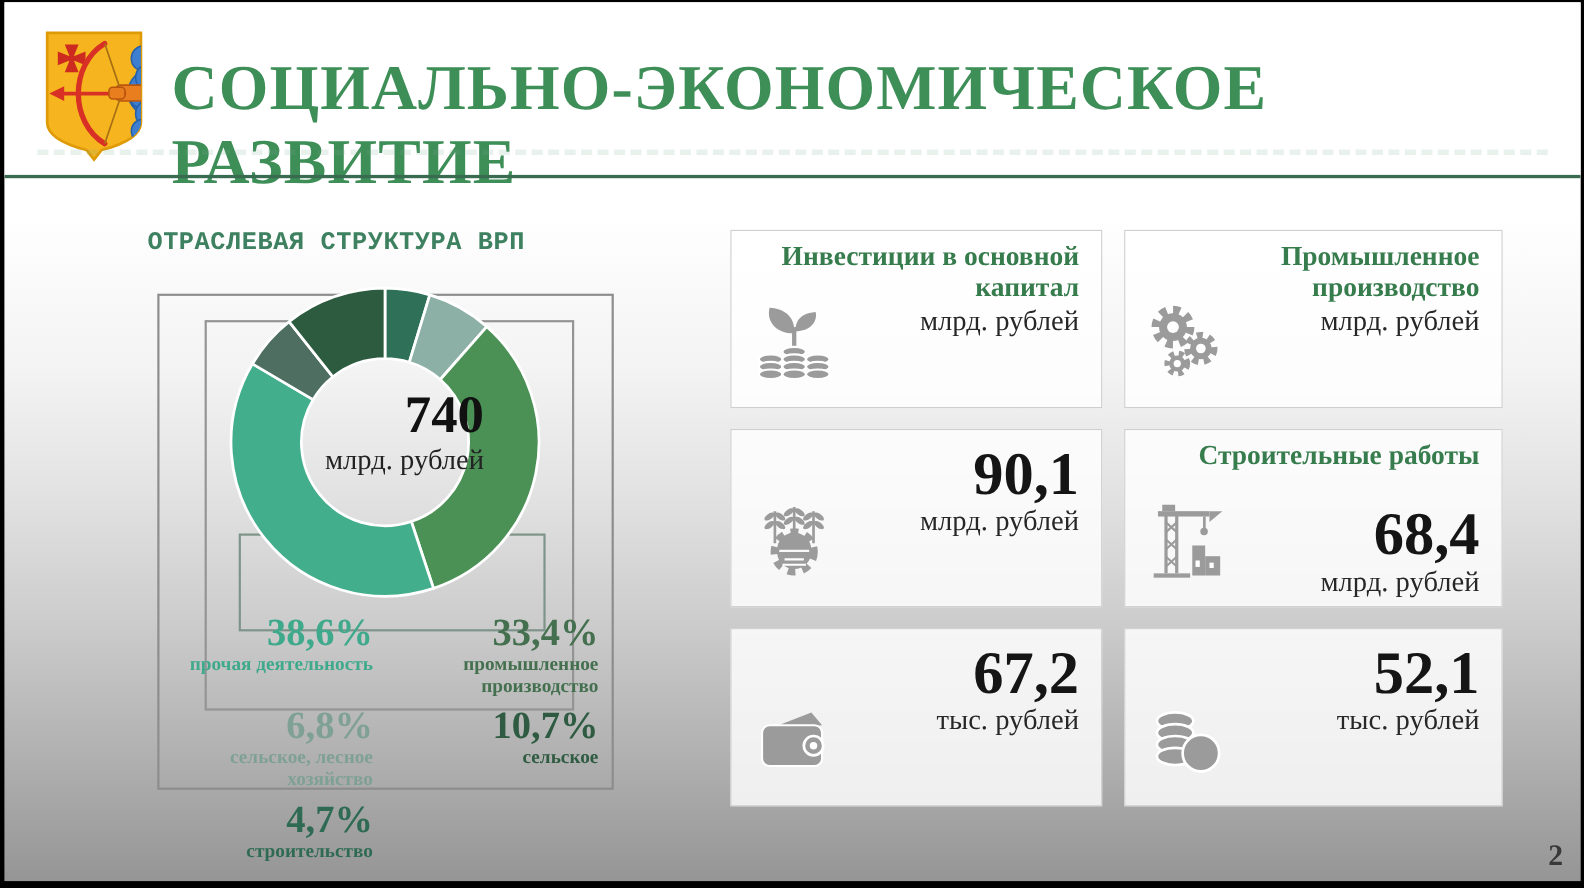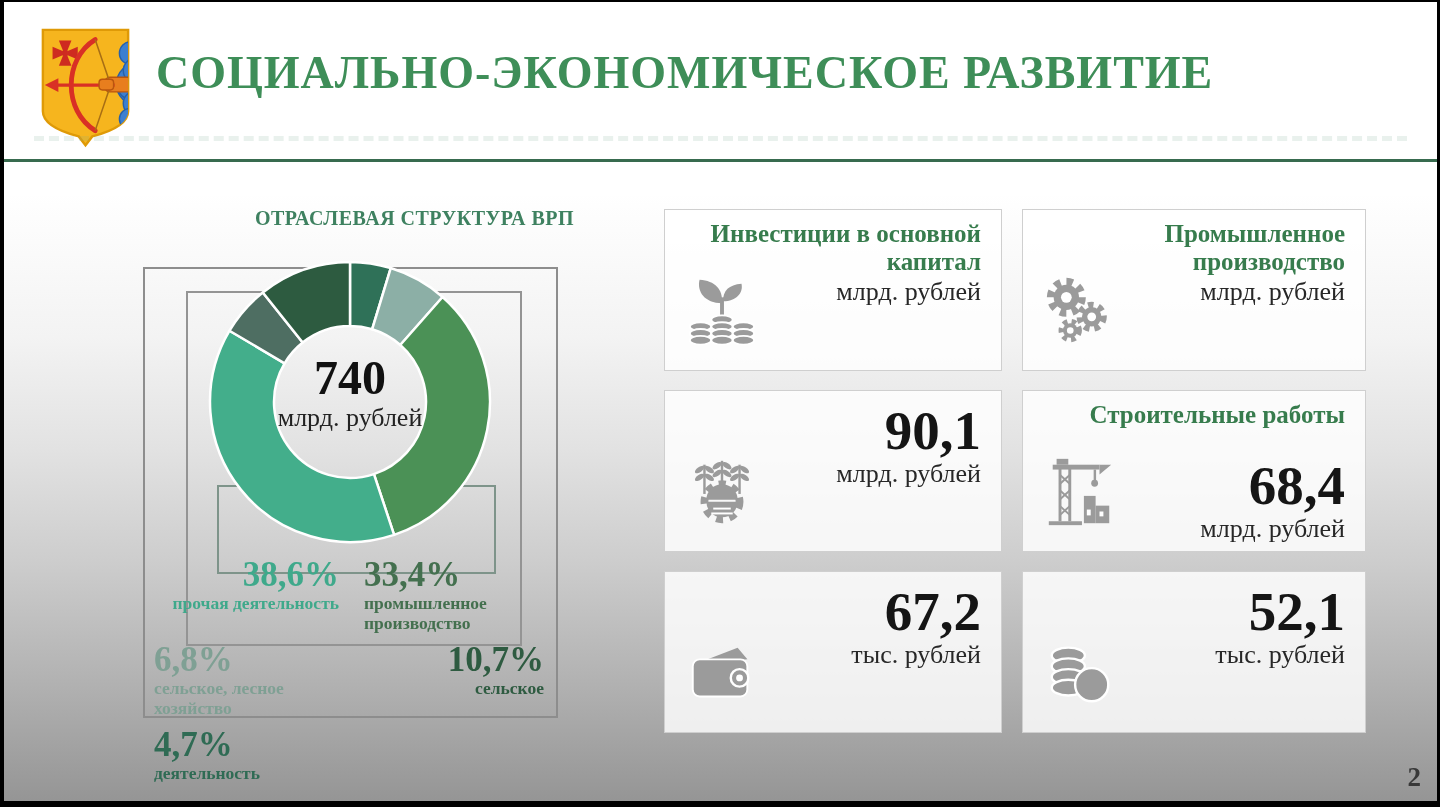--- a/index.html
+++ b/index.html
@@ -5,41 +5,41 @@
   html,body{margin:0;padding:0;}
   body{width:1440px;height:807px;background:#000;position:relative;overflow:hidden;
        font-family:"Liberation Serif","DejaVu Serif",serif;}
   .slide{position:absolute;left:4px;top:2px;right:3px;bottom:6px;overflow:hidden;
          background:linear-gradient(180deg,#ffffff 0%,#ffffff 24%,#f3f3f3 42%,#e2e2e2 56%,
                     #cdcdcd 70%,#b0b0b0 86%,#959595 100%);}
   
   .header{position:absolute;left:0;top:0;width:100%;height:158px;background:#fff;}
   .emblem{position:absolute;left:33px;top:24px;}
   .page-title{position:absolute;left:152px;top:44px;width:1200px;
-              font-size:46px;font-weight:bold;color:#3E8E58;letter-spacing:1px;}
+              font-size:58px;font-weight:bold;color:#3E8E58;letter-spacing:1px;}
   .dash-row{position:absolute;left:30px;right:30px;top:134px;height:0;
             border-top:5px dashed rgba(120,165,140,0.16);}
   .divider{position:absolute;left:0;right:0;top:157px;height:3px;background:#386B4F;}
   
-  .chart-title{position:absolute;left:130px;top:205px;width:440px;text-align:right;
-               font-size:20px;font-weight:bold;color:#3E8160;letter-spacing:0.5px;}
+  .chart-title{position:absolute;left:130px;top:205px;width:440px;text-align:left;
+               font-size:23px;font-weight:bold;color:#3E8160;letter-spacing:0.5px;font-family:Liberation Mono, monospace;}
   .deco{position:absolute;border:2px solid #8d8d8d;z-index:1;}
   .deco.r1{left:139px;top:265px;width:411px;height:447px;}
   .deco.r2{left:182px;top:289px;width:332px;height:351px;border-color:#949494;}
   .deco.r3{left:213px;top:483px;width:275px;height:85px;border-color:#7e948a;}
   .donut{position:absolute;left:204px;top:258px;width:284px;height:284px;z-index:2;}
-  .donut-center{position:absolute;left:256px;top:352px;width:180px;text-align:center;z-index:3;}
+  .donut-center{position:absolute;left:256px;top:352px;width:180px;text-align:right;z-index:3;}
   .donut-center .val{font-size:48px;font-weight:bold;color:#111;line-height:1;}
   .donut-center .unit{font-size:26px;color:#222;line-height:1.1;margin-top:2px;}
   .legend{position:absolute;left:150px;top:530px;width:390px;z-index:3;
           display:grid;grid-template-columns:185px 180px;column-gap:25px;margin-top:16px;}
   .legend .pct{font-size:35px;font-weight:bold;line-height:1.0;margin-top:9px;}
   .legend .lbl{font-size:17.5px;font-weight:bold;line-height:1.12;margin-top:2px;}
   .legend .c1{text-align:right;}
-  .legend .c2{text-align:left;}
+  .legend .c2{text-align:right;}
   
   .cards{position:absolute;left:660px;top:207px;width:702px;height:524px;z-index:2;
          display:grid;grid-template-columns:338px 344px;grid-template-rows:162px 162px 162px;
          column-gap:20px;row-gap:19px;}
   .card{position:relative;background:rgba(255,255,255,0.82);border:1px solid #cfcfcf;
         box-sizing:border-box;padding:10px 20px 8px 20px;}
   .card .title{font-size:25px;font-weight:bold;color:#377C4D;text-align:right;line-height:1.1;
                min-height:55px;}
   .card .value{font-size:55px;font-weight:bold;color:#151515;text-align:right;line-height:0.95;
                margin-top:4px;}
@@ -125,21 +125,21 @@
     <div class="c2">
       <div class="pct" style="color: rgb(127, 160, 148);">6,8%</div>
       <div class="lbl" style="color: rgb(127, 160, 148);">сельское, лесное хозяйство</div>
     </div>
     <div class="c1">
       <div class="pct" style="color: rgb(46, 91, 65);">10,7%</div>
       <div class="lbl" style="color: rgb(46, 91, 65);">сельское</div>
     </div>
     <div class="c2">
       <div class="pct" style="color: rgb(47, 107, 84);">4,7%</div>
-      <div class="lbl" style="color: rgb(47, 107, 84);">деятельность</div>
+      <div class="lbl" style="color: rgb(47, 107, 84);">строительство</div>
     </div>
   </div>
 
   <div class="cards">
 
     <div class="card">
       <div class="title">Инвестиции в основной капитал</div>
       <div class="unit">млрд. рублей</div>
       <div class="icon">
         <svg viewBox="0 0 80 80">

